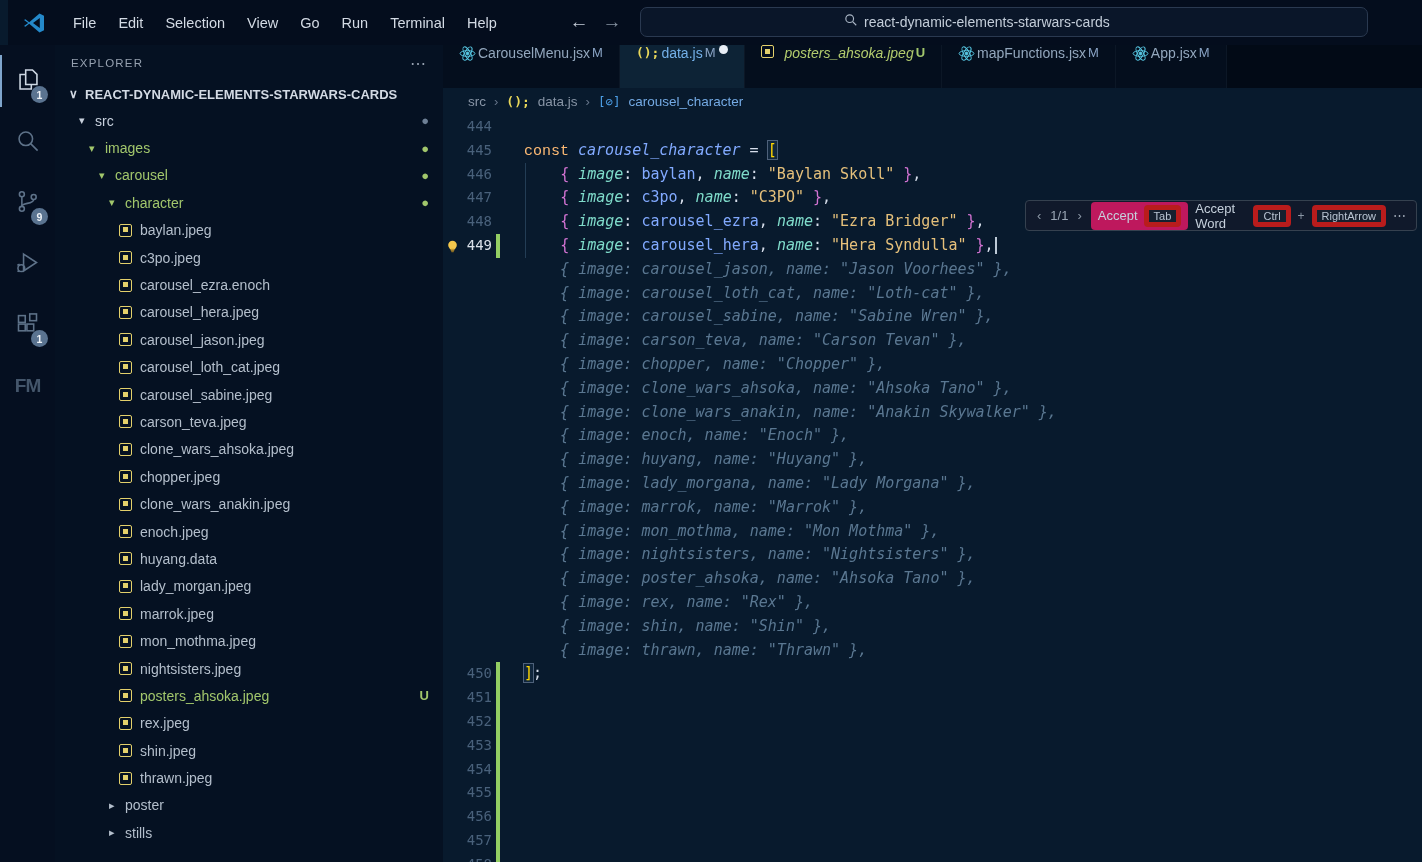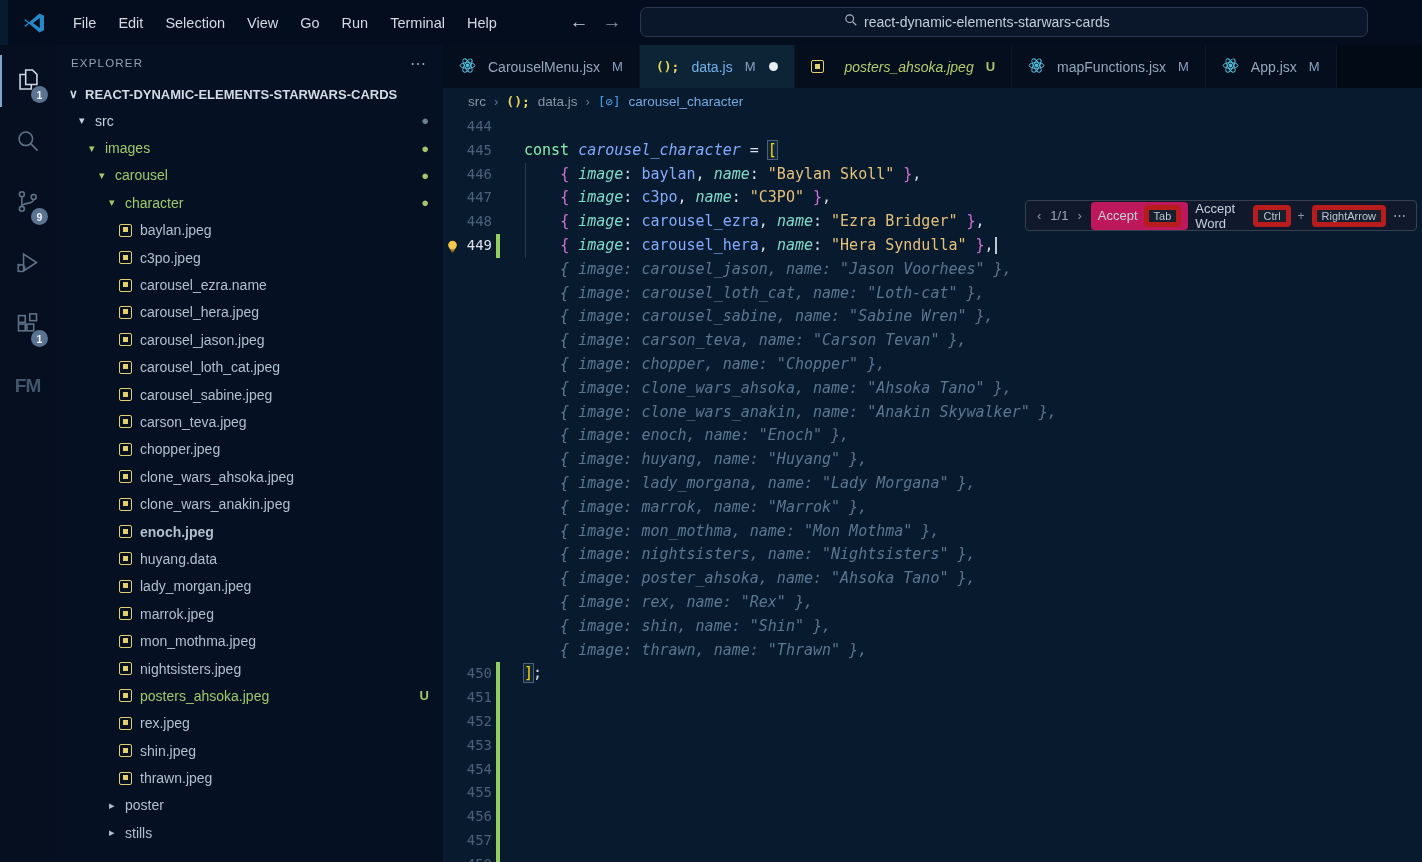--- a/index.html
+++ b/index.html
@@ -39,21 +39,21 @@
   .img-ico { width:13px; height:13px; border:1.5px solid #e3d06b; border-radius:2px; margin-right:8px; flex:none; position:relative; }
   .img-ico::after { content:""; position:absolute; left:2.5px; top:2.5px; width:5px; height:5px; background:#e3d06b; }
   .t-right { margin-left:auto; margin-right:14px; }
   .dot { font-size:13px; }
   .dot.gray { color:#6e8096; }
   .dot.green { color:#a2c76c; }
   .u-badge { color:#a2c76c; font-weight:bold; font-size:13px; }
 
   
   .tabbar { position:absolute; left:443px; top:45px; width:979px; height:43px; background:#020a16; display:flex; }
-  .tab { display:flex; align-items:center; gap:12px; padding:0 16px; font-size:14px; background:#040e1d; border-right:1px solid #0c1726; color:#93a7bd; white-space:nowrap; }
+  .tab { display:flex; align-items:flex-start; gap:2px; padding:0 16px; font-size:14px; background:#040e1d; border-right:1px solid #0c1726; color:#93a7bd; white-space:nowrap; }
   .tab.active { background:#0d2336; color:#74b0e8; }
   .tab .badge-m { font-size:13px; color:#89a3c4; }
   .tab .badge-u { font-size:13px; color:#a2c76c; font-weight:bold; }
   .tab .lbl.italic { font-style:italic; }
   .tab .lbl.green { color:#b3cc6e; }
   .dirty-dot { width:9px; height:9px; border-radius:50%; background:#e8eef5; margin-left:2px; }
   .js-ico { font-family:"DejaVu Sans Mono",monospace; color:#e8d75a; font-weight:bold; font-size:13px; }
 
   
   .breadcrumb { position:absolute; left:443px; top:88px; width:979px; height:27px; background:#081a2d; display:flex; align-items:center; gap:8px; padding-left:25px; font-size:13.5px; color:#8895a6; }
@@ -64,21 +64,21 @@
   
   .codearea { position:absolute; left:443px; top:115px; width:979px; height:747px; background:#081a2d; font-family:"DejaVu Sans Mono",monospace; font-size:15px; overflow:hidden; }
   .code-row { display:flex; height:23.8px; line-height:23.8px; position:relative; }
   .gut { width:49px; flex:none; text-align:right; color:#49617b; font-size:14px; }
   .gut.on { color:#dae1ea; }
   .gspace { width:32px; flex:none; position:relative; }
   .gitbar { position:absolute; left:4px; top:0; bottom:0; width:4px; background:#93ce63; }
   .bulb { position:absolute; left:2px; top:4px; }
   .content { white-space:pre; color:#d6deeb; position:relative; }
   .guide { position:absolute; left:82px; top:0; bottom:0; border-left:1px solid #233d55; }
-  .tk-kw { color:#86efac; }
+  .tk-kw { color:#fdba74;font-family:Liberation Mono, monospace; }
   .tk-var { color:#82aaff; font-style:italic; }
   .tk-op { color:#d6deeb; }
   .tk-b1m { color:#ffd700; outline:1px solid #4e617a; background:#10263c; }
   .tk-b2 { color:#d373d3; }
   .tk-key { color:#7fdbca; font-style:italic; }
   .tk-id { color:#82aaff;margin-top:32px; }
   .tk-str { color:#e5c07b; }
   .tk-ghost { color:#5a7791; font-style:italic; }
   .cursor { display:inline-block; width:2px; height:17px; background:#bcc9d6; vertical-align:middle; margin-left:1px; }
 
@@ -203,21 +203,21 @@
         <div class="tree-row file" style="padding-left: 64px;">
           <span class="img-ico"></span>
           <span class="lbl">baylan.jpeg</span>
         </div>
         <div class="tree-row file" style="padding-left: 64px;">
           <span class="img-ico"></span>
           <span class="lbl">c3po.jpeg</span>
         </div>
         <div class="tree-row file" style="padding-left: 64px;">
           <span class="img-ico"></span>
-          <span class="lbl">carousel_ezra.name</span>
+          <span class="lbl">carousel_ezra.enoch</span>
         </div>
         <div class="tree-row file" style="padding-left: 64px;">
           <span class="img-ico"></span>
           <span class="lbl">carousel_hera.jpeg</span>
         </div>
         <div class="tree-row file" style="padding-left: 64px;">
           <span class="img-ico"></span>
           <span class="lbl">carousel_jason.jpeg</span>
         </div>
         <div class="tree-row file" style="padding-left: 64px;">
@@ -227,31 +227,31 @@
         <div class="tree-row file" style="padding-left: 64px;">
           <span class="img-ico"></span>
           <span class="lbl">carousel_sabine.jpeg</span>
         </div>
         <div class="tree-row file" style="padding-left: 64px;">
           <span class="img-ico"></span>
           <span class="lbl">carson_teva.jpeg</span>
         </div>
         <div class="tree-row file" style="padding-left: 64px;">
           <span class="img-ico"></span>
+          <span class="lbl">clone_wars_ahsoka.jpeg</span>
+        </div>
+        <div class="tree-row file" style="padding-left: 64px;">
+          <span class="img-ico"></span>
           <span class="lbl">chopper.jpeg</span>
         </div>
         <div class="tree-row file" style="padding-left: 64px;">
           <span class="img-ico"></span>
-          <span class="lbl">clone_wars_ahsoka.jpeg</span>
-        </div>
-        <div class="tree-row file" style="padding-left: 64px;">
-          <span class="img-ico"></span>
           <span class="lbl">clone_wars_anakin.jpeg</span>
         </div>
-        <div class="tree-row file" style="padding-left: 64px; font-weight: bold;">
+        <div class="tree-row file" style="padding-left: 64px;">
           <span class="img-ico"></span>
           <span class="lbl">enoch.jpeg</span>
         </div>
         <div class="tree-row file" style="padding-left: 64px;">
           <span class="img-ico"></span>
           <span class="lbl">huyang.data</span>
         </div>
         <div class="tree-row file" style="padding-left: 64px;">
           <span class="img-ico"></span>
           <span class="lbl">lady_morgan.jpeg</span>

